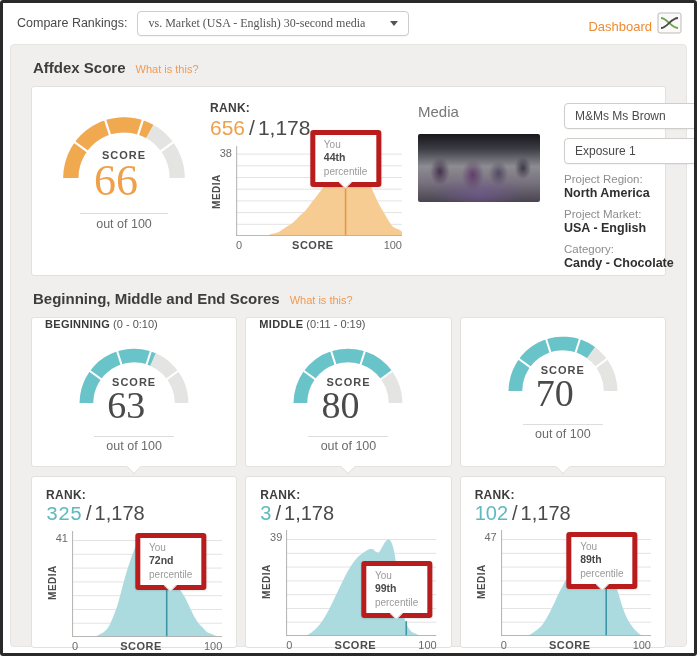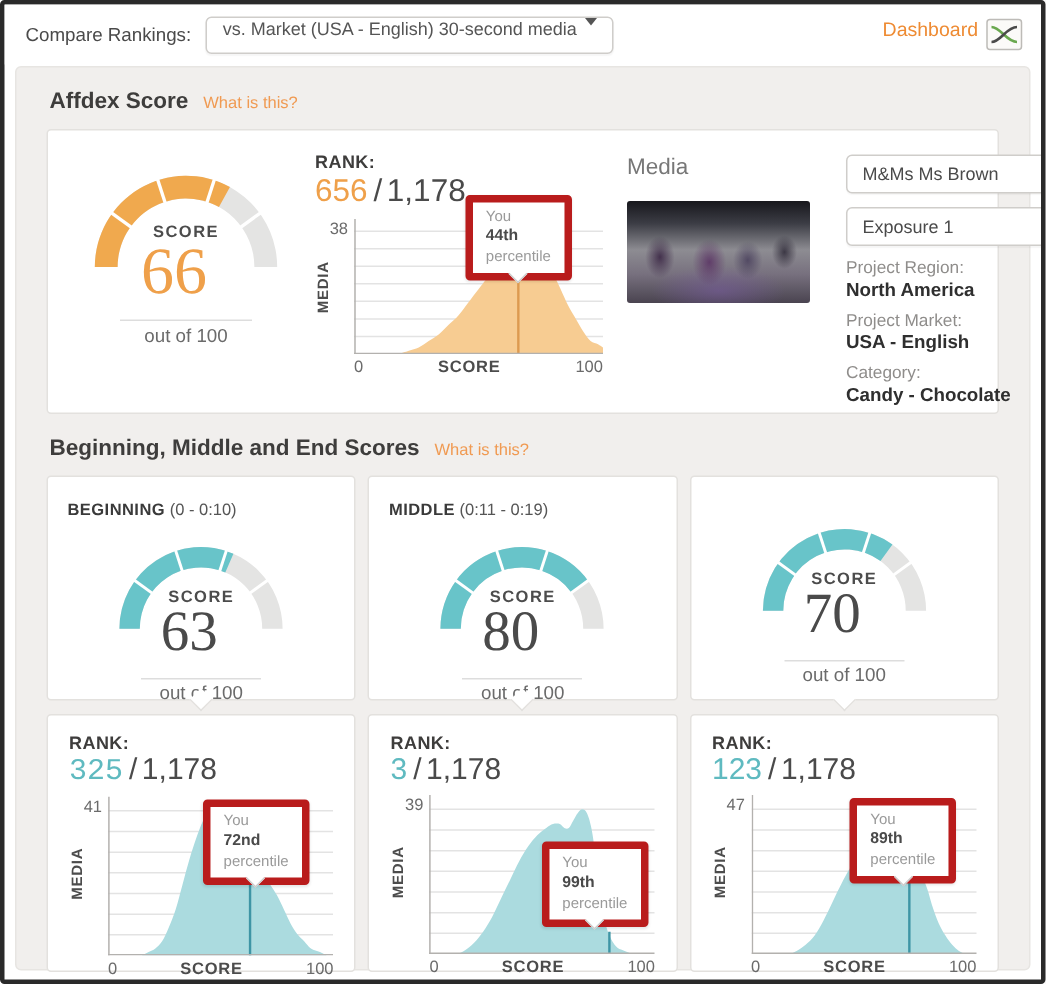--- a/index.html
+++ b/index.html
@@ -7,27 +7,27 @@
   body {
     font-family:"Liberation Sans","DejaVu Sans",sans-serif;
     background:#ffffff; color:#4a4a4a;
     border:3px solid #2a2a2a; border-radius:3px;
     overflow:hidden;
   }
   
   .topbar { height:40px; display:flex; align-items:center; padding:0 12px 0 14px; background:#fff; }
   .topbar-label { font-size:12.5px; color:#4a4a4a; margin-right:10px; white-space:nowrap; }
   .compare-select { width:272px; height:25px; border:1px solid #cfcdca; border-radius:4px; background:#fff;
-    display:flex; align-items:flex-start; justify-content:space-between; padding:0 10px; font-size:12px; color:#555;
-    box-shadow:0 1px 1px rgba(0,0,0,.04); cursor:pointer; }
+    display:flex; align-items:center; justify-content:space-between; padding:0 10px; font-size:12px; color:#555;
+    box-shadow:0 1px 1px rgba(0,0,0,.04); cursor:pointer;font-family:Liberation Serif, serif; }
   .caret { width:0; height:0; border-left:4px solid transparent; border-right:4px solid transparent; border-top:5px solid #555; }
   .topbar-links { margin-left:auto; display:flex; align-items:center; gap:7px; }
   .toplink { font-size:13px; color:#ee8b33; cursor:pointer; }
   .icon-box { width:25px; height:22px; }
-  .topbar-links .grp { display:flex; align-items:flex-start; gap:5px; margin-left:14px; }
+  .topbar-links .grp { display:flex; align-items:flex-end; gap:5px; margin-left:14px; }
 
   
   .panel { margin:1px 7px 6px; background:#f1efed; border:1px solid #e7e5e2; border-radius:4px; padding:12px 20px 14px; height:603px; }
   .section-head { display:flex; align-items:baseline; gap:10px; margin:2px 0 10px 2px; }
   .section-title { font-size:15px; font-weight:bold; color:#3e3d3c; }
   .whatisthis { font-size:11px; color:#f09a52; cursor:pointer; }
 
   .card { background:#fff; border:1px solid #e3e1de; border-radius:3px; }
 
   
@@ -96,21 +96,21 @@
   
   .sel { height:26px; border:1px solid #cfcdca; border-radius:4px; background:#fff; display:flex; align-items:center;
     justify-content:space-between; padding:0 10px; font-size:12px; color:#4a4a4a; box-shadow:0 1px 1px rgba(0,0,0,.04);
     cursor:pointer; margin-bottom:9px; width:176px; }
   .field { margin-bottom:8px; }
   .field .f-label { font-size:11.5px; color:#8f8d8b; }
   .field .f-value { font-size:12.5px; font-weight:bold; color:#2f2f2f; margin-top:1px; }
 
   
   .bme-grid { display:grid; grid-template-columns:repeat(3,1fr); column-gap:8px; row-gap:9px; }
-  .seg-card { position:relative; padding:16px 13px; height:150px; z-index:1; }
+  .seg-card { position:relative; padding:0 13px; height:150px; z-index:1; }
   .seg-head { font-size:11px; color:#555; }
   .seg-head b { color:#3a3a3a; letter-spacing:.3px; }
   .seg-card .notch { position:absolute; bottom:-6px; left:50%; width:11px; height:11px; background:#fff;
     border-right:1px solid #e3e1de; border-bottom:1px solid #e3e1de; transform:translateX(-50%) rotate(45deg); }
   .rank-card { padding:11px 14px 8px; height:172px; }
   .rank-card .rank-line { font-size:20px; margin:0 0 5px; }
 </style>
 </head>
 <body>
 
@@ -362,21 +362,21 @@
           <span>0</span>
           <span class="xlabel">SCORE</span>
           <span>100</span>
         </div>
       </div>
     </div>
 
     <div class="card rank-card">
       <div class="rank-label">RANK:</div>
       <div class="rank-line">
-        <span style="color: rgb(95, 186, 192);">123</span><span class="rank-sep">/</span><span>1,178</span>
+        <span style="color: rgb(95, 186, 192);">102</span><span class="rank-sep">/</span><span>1,178</span>
       </div>
       <div class="dist dist--sm">
         <span class="ymax">47</span>
         <span class="ylabel">MEDIA</span>
         <div class="plot">
             <svg viewBox="0 0 100 100" preserveAspectRatio="none" xmlns="http://www.w3.org/2000/svg">
               <line x1="0" y1="87" x2="100" y2="87" stroke="#e3e3e3" stroke-width="1" vector-effect="non-scaling-stroke"></line>
               <line x1="0" y1="74" x2="100" y2="74" stroke="#e3e3e3" stroke-width="1" vector-effect="non-scaling-stroke"></line>
               <line x1="0" y1="61" x2="100" y2="61" stroke="#e3e3e3" stroke-width="1" vector-effect="non-scaling-stroke"></line>
               <line x1="0" y1="48" x2="100" y2="48" stroke="#e3e3e3" stroke-width="1" vector-effect="non-scaling-stroke"></line>

